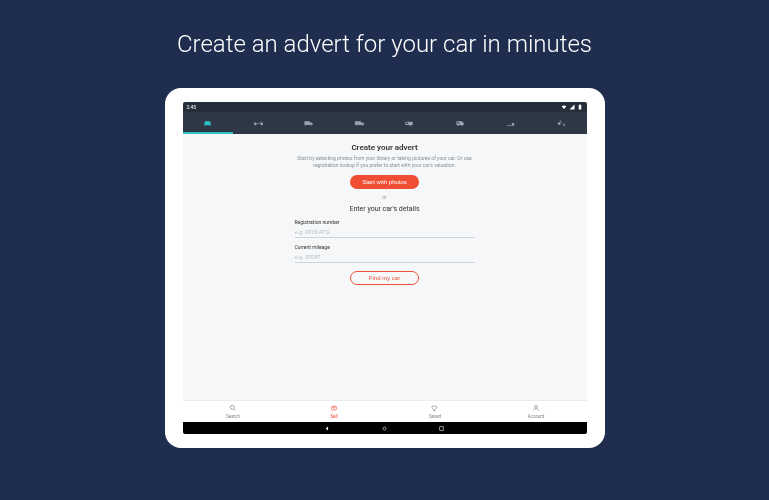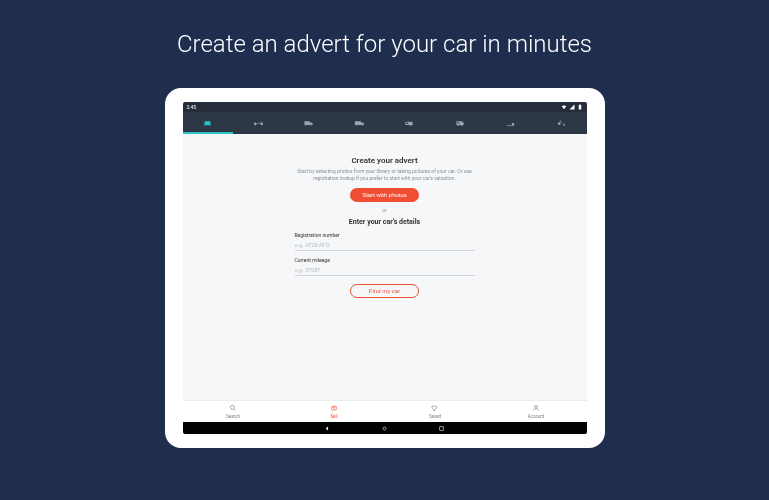--- a/index.html
+++ b/index.html
@@ -72,36 +72,36 @@
     bottom: 0; left: 0; right: 0;
     height: 2px;
     background: #2fc4c6;
   }
   .content {
     flex: 1;
     overflow: hidden;
     display: flex;
     flex-direction: column;
     align-items: center;
-    padding: 22px 40px 6px;
+    padding: 9px 40px 6px;
     font-size: 6px;
     color: #333;
   }
   .h1 { font-size: 8px; font-weight: 600; margin-bottom: 3px; }
   .sub { font-size: 5px; color: #8a8f97; text-align: center; line-height: 1.3; margin-bottom: 7px; max-width: 200px; }
   .btn-primary {
     background: #ef4e34;
     color: #fff;
     font-size: 6px;
     border-radius: 10px;
     padding: 4px 12px;
     border: none;
   }
   .or { font-size: 5px; color: #999; margin: 5px 0; }
-  .h2 { font-size: 7px; font-weight: 700; margin-bottom: 6px; }
+  .h2 { font-size: 7px; font-weight: 400; margin-bottom: 6px; }
   .field { width: 180px; margin-bottom: 6px; }
   .field-label { font-size: 5px; color: #333; margin-bottom: 2px; display: block; }
   .field-input {
     width: 100%;
     border: none;
     border-bottom: 1px solid #d0d4d9;
     background: transparent;
     font-size: 5.5px;
     padding: 2px 0;
     color: #333;

